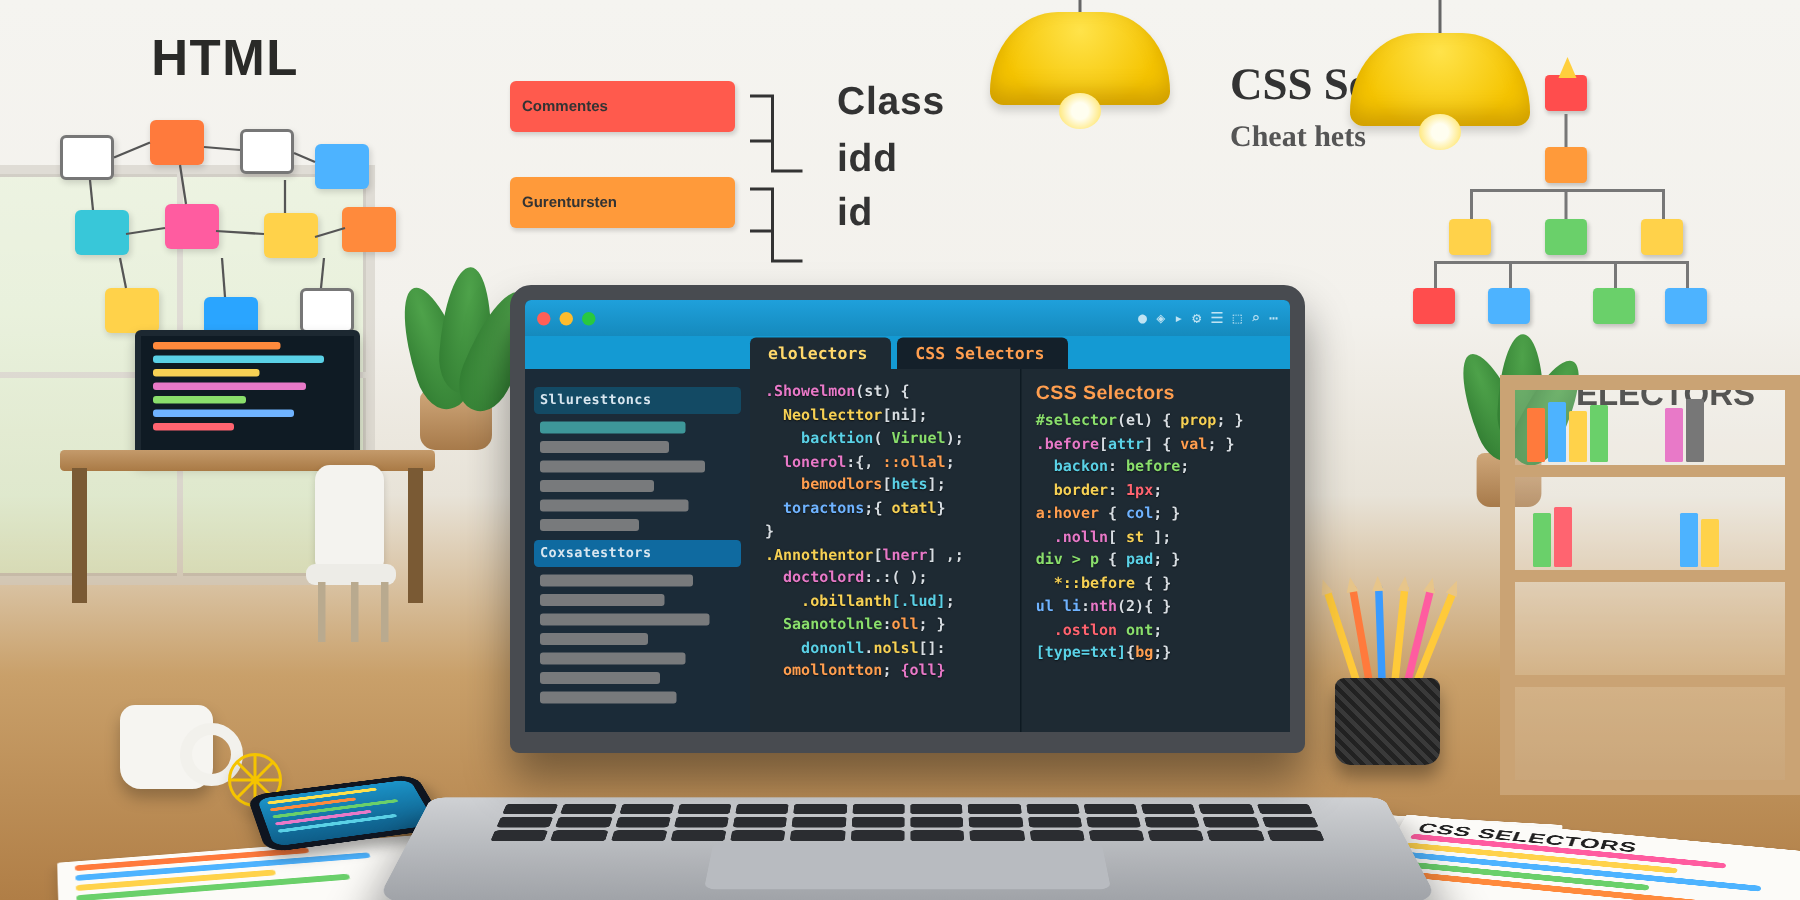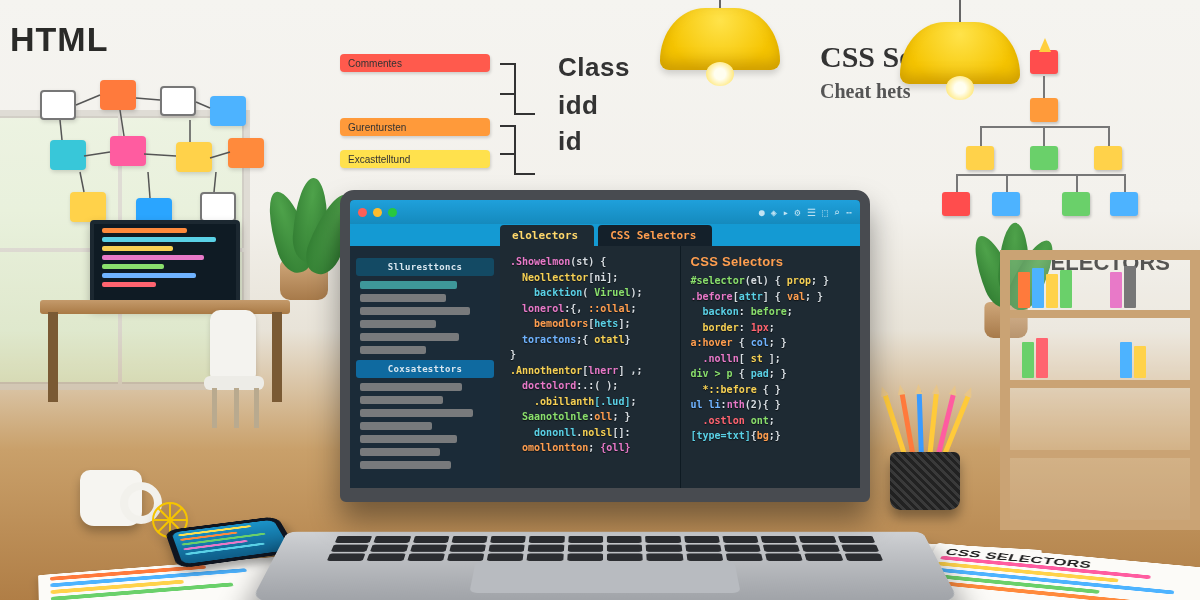--- a/index.html
+++ b/index.html
@@ -6,28 +6,28 @@
 html, body { width: 1200px; height: 600px; overflow: hidden; font-family: -apple-system, "Segoe UI", Arial, sans-serif; }
 
 .scene {
   position: relative; width: 1200px; height: 600px;
   background: linear-gradient(180deg, #f5f4f0 0%, #f3f1ec 35%, #e8e3d8 55%, #c9a06a 75%, #b07e46 100%);
 }
 
 
 .poster { position: absolute; transform: perspective(1600px); }
 
-.poster-html { left: 10px; top: 20px; width: 280px; height: 220px; }
+.poster-html { left: 10px; top: 20px; width: 280px; height: 220px; text-align: center; }
 .poster-html .title { font-size: 34px; font-weight: 800; letter-spacing: 1px; color: #2a2a28; }
 .html-grid { position: absolute; left: 30px; top: 60px; width: 220px; height: 160px; }
 .html-box { position:absolute; width:36px; height:30px; border-radius:4px; box-shadow:1px 2px 4px rgba(0,0,0,.15); }
 
 .poster-classid { left: 320px; top: 8px; width: 380px; height: 210px; }
 .poster-classid .title { font-size: 28px; font-weight: 800; color:#262622; letter-spacing:.5px; }
-.pill { position:absolute; height:18px; border-radius:4px; box-shadow:1px 2px 3px rgba(0,0,0,.15); color:#333; font-size:10px; font-weight:400; display:flex; align-items:center; padding:0 8px; overflow:hidden; }
+.pill { position:absolute; height:34px; border-radius:4px; box-shadow:1px 2px 3px rgba(0,0,0,.15); color:#333; font-size:10px; font-weight:700; display:flex; align-items:center; padding:0 8px; overflow:hidden; }
 .bracket-label { position:absolute; font-size:26px; font-weight:700; color:#333; letter-spacing:.5px; }
 
 .poster-csssel { left: 780px; top: 40px; width: 410px; height: 260px; }
 .poster-csssel .title { font-size: 30px; font-weight: 700; color:#333; font-family: Georgia, 'Times New Roman', serif; }
 .poster-csssel .sub { font-size:20px; font-weight:600; color:#555; font-family: Georgia,serif; margin-top:6px; }
 .poster-csssel .sub2 { position:absolute; right:20px; top:210px; font-size:22px; font-weight:800; color:#2b2b29; }
 
 .tree-node { position:absolute; width:28px; height:24px; border-radius:3px; box-shadow:1px 2px 3px rgba(0,0,0,.2); }
 .tree-line { position:absolute; background:#777; }
 
@@ -92,21 +92,21 @@
 .keys { position:absolute; left:50%; top:10px; transform:translateX(-50%); width:560px; display:grid; grid-template-columns:repeat(14,1fr); gap:4px;}
 .keys span{height:16px;background:#2b2d31;border-radius:3px;}
 
 .ide { position:absolute; inset:0; display:flex; flex-direction:column; font-family: Menlo, Consolas, monospace; font-size:10px;}
 .ide-titlebar { height:24px; background:linear-gradient(#1fa0db,#158abd); display:flex; align-items:center; gap:6px; padding:0 8px; color:#eaf7fd;}
 .ide-titlebar .dot{width:9px;height:9px;border-radius:50%;}
 .ide-tabs { height:22px; background:#149ad3; display:flex; align-items:flex-end; padding-left:150px; gap:4px;}
 .ide-tabs .tab{padding:4px 16px 4px 12px;border-radius:4px 4px 0 0;font-size:11px;font-weight:600;}
 .ide-body { flex:1; display:flex; min-height:0;}
 .ide-side { width:150px; background:#1b2b38; padding:6px 6px; overflow:hidden;}
-.ide-side .sec { color:#d8e6ef; font-size:9px; font-weight:700; padding:4px 4px; background:#134a64; border-radius:3px; margin:6px 0 4px; letter-spacing:.3px;text-align:center;}
+.ide-side .sec { color:#d8e6ef; font-size:9px; font-weight:700; padding:4px 4px; background:#134a64; border-radius:3px; margin:6px 0 4px; letter-spacing:.3px;}
 .ide-side .itm { height:8px; border-radius:2px; margin:5px 4px; opacity:.85;}
 .ide-code { flex:1; display:flex; background:#1e2a33;}
 .pane { flex:1; padding:8px 10px; overflow:hidden; position:relative;}
 .pane + .pane { border-left:1px solid #0e1a22;}
 .pane .ptitle { font-size:13px; font-weight:700; margin-bottom:4px; font-family:-apple-system,Arial,sans-serif; letter-spacing:.3px;}
 .cl { white-space:pre; line-height:1.55; font-size:10px; font-weight:600; text-shadow:0 0.5px 1px rgba(0,0,0,.6);}
 .hl-y{color:#f7d154}.hl-p{color:#e879c8}.hl-c{color:#5ad1e6}.hl-o{color:#ff9e4f}.hl-g{color:#8adf6c}.hl-b{color:#6fb3ff}.hl-w{color:#d7dde2}.hl-r{color:#ff6470}
 </style>
 </head>
 <body>
@@ -144,21 +144,20 @@
             <path d="M108 92 L110 118"></path>
             <path d="M176 92 L174 112"></path>
         </g>
       </svg>
     </div>
   </div>
 
   <div class="poster poster-classid">
     <div class="pill" style="left:20px;top:46px;width:150px;background:#ff5a4d">Commentes</div>
     <div class="pill" style="left:20px;top:110px;width:150px;background:#ff9a3a">Gurentursten</div>
-    <div class="pill" style="left:20px;top:142px;width:150px;background:#ffe14d">Excasttelltund</div>
     <svg style="position:absolute;left:175px;top:46px" width="60" height="130">
       <path d="M5 10 H20 V60 H40 M5 40 H20 M5 72 H20 V120 H40 M5 100 H20" stroke="#333" stroke-width="2" fill="none"></path>
     </svg>
     <div class="bracket-label" style="left:238px;top:44px">Class</div>
     <div class="bracket-label" style="left:238px;top:82px">idd</div>
     <div class="bracket-label" style="left:238px;top:118px">id</div>
   </div>
 
   <div class="poster poster-csssel">
     <div style="margin-left:40px">

